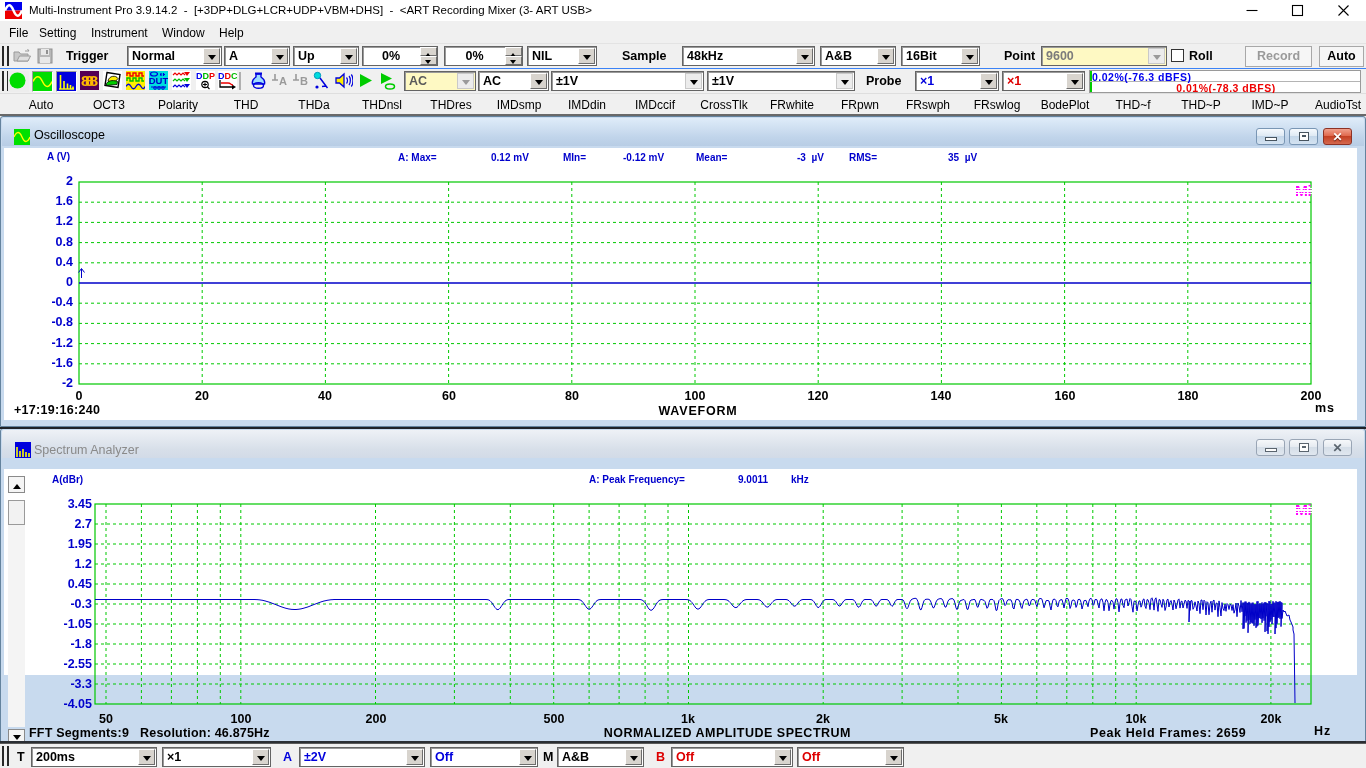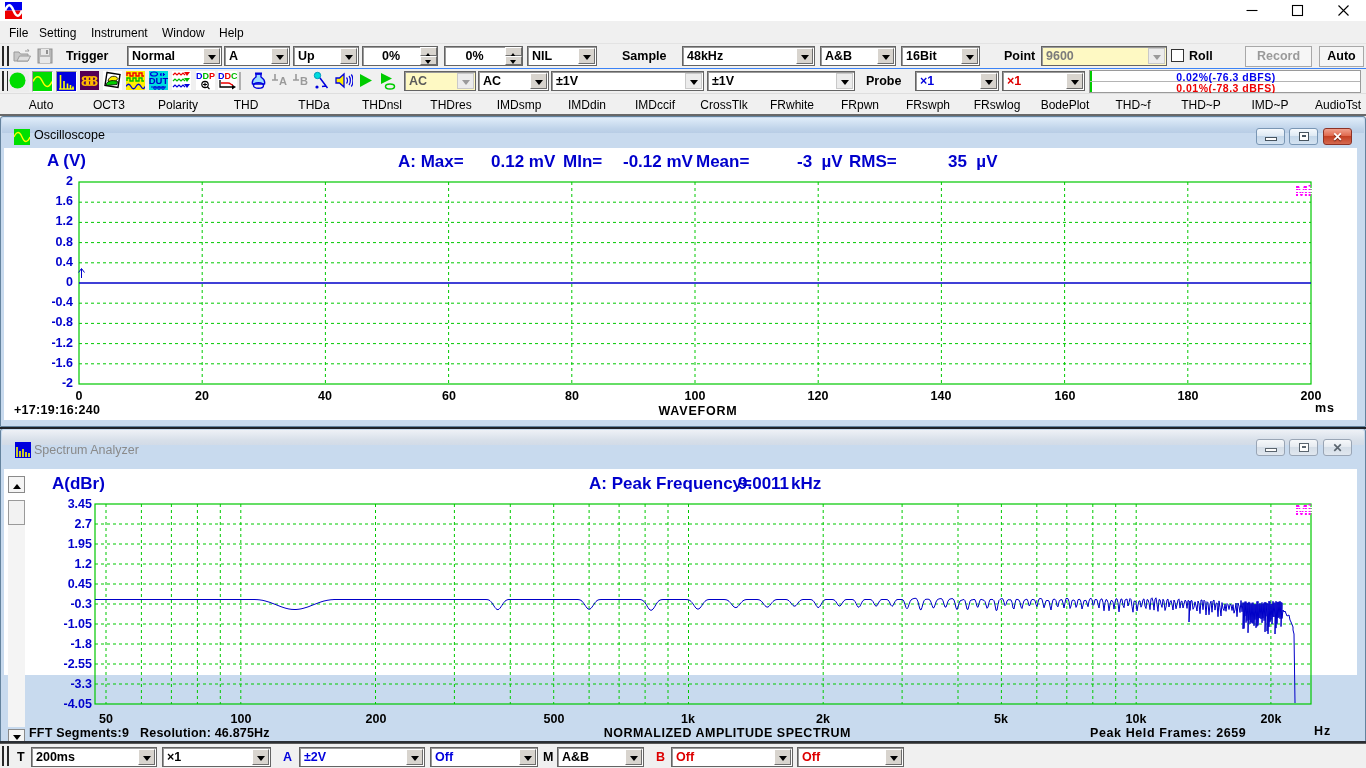--- a/index.html
+++ b/index.html
@@ -27,32 +27,32 @@
 .spin .su,.spin .sd{position:absolute;right:0px;width:17px;height:9px;background:#d8d4ce;border:1px solid #fff;border-right-color:#6d6d6d;border-bottom-color:#6d6d6d}
 .spin .su{top:0}.spin .sd{bottom:0}
 .spin .su:after{content:"";position:absolute;left:4px;top:2px;border:3.5px solid transparent;border-bottom:4px solid #000}
 .spin .sd:after{content:"";position:absolute;left:4px;top:3px;border:3.5px solid transparent;border-top:4px solid #000}
 .tbtn{position:absolute;height:21px;background:#f6f6f6;border:1px solid #a8a8a8;font-size:12.5px;font-weight:bold;text-align:center}
 .icon{position:absolute;top:2px;width:21px;height:21px}
 .icon.press{border:1px solid #9c9c9c;border-right-color:#fff;border-bottom-color:#fff;background:#ececec}
 .sep2{position:absolute;top:3px;width:2px;height:18px;background:#b0b0b0}
 
 .win{position:absolute;left:0;width:1366px;background:#c8daee;border:1px solid #64839e;border-radius:3px 3px 0 0}
-.wtitle{position:absolute;left:1px;top:1px;right:1px;height:15px;border-radius:2px 2px 0 0}
+.wtitle{position:absolute;left:1px;top:1px;right:1px;height:28px;border-radius:2px 2px 0 0}
 .wtitle.act{background:linear-gradient(#dfecf9,#c0d4ea 70%,#b8cde5)}
 .wtitle.inact{background:linear-gradient(#eef1f6,#d7dfe9 70%,#d2dbe7)}
 .wtxt{position:absolute;left:32px;top:10px;font-size:12.5px}
 .wbtn{position:absolute;width:29px;height:17px;border:1px solid #7996b4;border-radius:3px;background:linear-gradient(#f5f9fd,#dfeaf4 45%,#c3d6e9 45%,#d4e3f1)}
 .wbtn.cls{background:linear-gradient(#f0a08c,#e0694e 45%,#c33c1f 45%,#d4694f);border-color:#8d3225}
 .gmin{position:absolute;left:8px;top:8px;width:12px;height:4px;background:#fdfdfd;border:1px solid #47545f}
 .gres{position:absolute;left:9px;top:3px;width:10px;height:9px;background:#fdfdfd;border:1px solid #47545f}
 .gres i{position:absolute;left:2px;top:2px;width:4px;height:2px;background:#47545f}
 .gcls{position:absolute;left:0;right:0;top:1px;text-align:center;font-size:12px;font-weight:bold;color:#fff;text-shadow:0 1px 1px #5c1408}
 .wcontent{position:absolute;left:3px;right:8px;background:#fff}
-.stats{position:absolute;font-size:17px;font-weight:bold;color:#0000cc;white-space:pre}
+.stats{position:absolute;font-size:10px;font-weight:bold;color:#0000cc;white-space:pre}
 .ylab{position:absolute;width:88px;text-align:right;font-size:12.5px;font-weight:bold;color:#0000cc;white-space:nowrap}
 .xlab{position:absolute;width:60px;text-align:center;font-size:12.5px;font-weight:bold;color:#000}
 .bxt{position:absolute;font-size:12.5px;font-weight:bold;color:#000;white-space:pre}
 svg .gd{stroke:#00c800;stroke-width:1;stroke-dasharray:3 3;fill:none}
 svg .gb{stroke:#00c800;stroke-width:1.2;fill:none}
 svg .curve{stroke:#0000c8;stroke-width:1;fill:none}
 .milogo{position:absolute;width:18px;height:13.5px;overflow:hidden;color:#ff00ff;font-size:15.5px;font-weight:bold;line-height:12.5px;letter-spacing:-0.5px}
 .milogo i{position:absolute;left:0;width:17px;height:1.6px;background:#fff}
 #botbar{position:absolute;left:0;top:743px;width:1366px;height:25px;background:#f0f0f0;border-top:1px solid #585858}
 .sbtn{position:absolute;left:0;width:17px;height:17px;background:#f5f5f5;border:1px solid #8a8a8a}
@@ -61,20 +61,21 @@
 .sbtn.dn:after{top:5px;border-top:5px solid #000}
 .sthumb{position:absolute;left:0;width:17px;height:25px;background:#f2f2f2;border:1px solid #9a9a9a}
 </style></head><body>
 
 <div id="titlebar">
  <svg class="abs" style="left:5px;top:2px" width="17" height="17" viewBox="0 0 17 17">
   <rect x="0" y="0" width="17" height="8.5" fill="#0000ee"></rect>
       <rect x="0" y="8.5" width="17" height="8.5" fill="#ee0000"></rect>
   <path d="M0 8.5 C3 1.5 5.5 1.5 8.5 8.5 C11.5 15.5 14 15.5 17 8.5" fill="none" stroke="#fff" stroke-width="2.4"></path>
  </svg>
+ <div class="ttxt">Multi-Instrument Pro 3.9.14.2&nbsp;&nbsp;-&nbsp;&nbsp;[+3DP+DLG+LCR+UDP+VBM+DHS]&nbsp;&nbsp;-&nbsp;&nbsp;&lt;ART Recording Mixer (3- ART USB&gt;</div>
  <svg class="abs" style="left:1180px;top:0" width="186" height="21" viewBox="0 0 186 21">
   <line x1="66.5" y1="10.5" x2="77.5" y2="10.5" stroke="#000" stroke-width="1.1"></line>
   <rect x="112.5" y="5.5" width="10" height="10" fill="none" stroke="#000" stroke-width="1.1"></rect>
   <path d="M158.5 5.5 L168.5 15.5 M168.5 5.5 L158.5 15.5" stroke="#000" stroke-width="1.1" fill="none"></path>
  </svg>
 </div>
 
 <div id="menubar">
  <div class="mitem" style="left:9px">File</div>
  <div class="mitem" style="left:39px">Setting</div>
@@ -300,21 +301,21 @@
       <div class="ca"></div>
     </div>
  <div class="combo" style="left:1002px;top:2px;width:83px">
       <div class="ct" style="color:#dd0000">×1</div>
       <div class="ca"></div>
     </div>
  <div class="abs" style="left:1089px;top:1px;width:272px;height:23px;background:#fff;border:1px solid #9a9a9a"></div>
  <div class="abs" style="left:1090px;top:12px;width:270px;height:1px;background:#b4b4b4"></div>
  <div class="abs" style="left:1090px;top:2px;width:2px;height:10px;background:#00cc00"></div>
  <div class="abs" style="left:1090px;top:13px;width:2px;height:10px;background:#00cc00"></div>
- <div class="abs" style="left:1092px;top:2px;width:268px;text-align:center;font-size:10.5px;font-weight:bold;color:#0000ee;letter-spacing:0.5px">0.02%(-76.3 dBFS)</div>
+ <div class="abs" style="left:1092px;top:2px;width:268px;text-align:left;font-size:10.5px;font-weight:bold;color:#0000ee;letter-spacing:0.5px">0.02%(-76.3 dBFS)</div>
  <div class="abs" style="left:1092px;top:13px;width:268px;text-align:center;font-size:10.5px;font-weight:bold;color:#ee0000;letter-spacing:0.5px">0.01%(-78.3 dBFS)</div>
 </div>
 
 <div id="tabs">
 <div class="tab" style="left:7px">Auto</div>
 <div class="tab" style="left:75px">OCT3</div>
 <div class="tab" style="left:144px">Polarity</div>
 <div class="tab" style="left:212px">THD</div>
 <div class="tab" style="left:280px">THDa</div>
 <div class="tab" style="left:348px">THDnsl</div>

